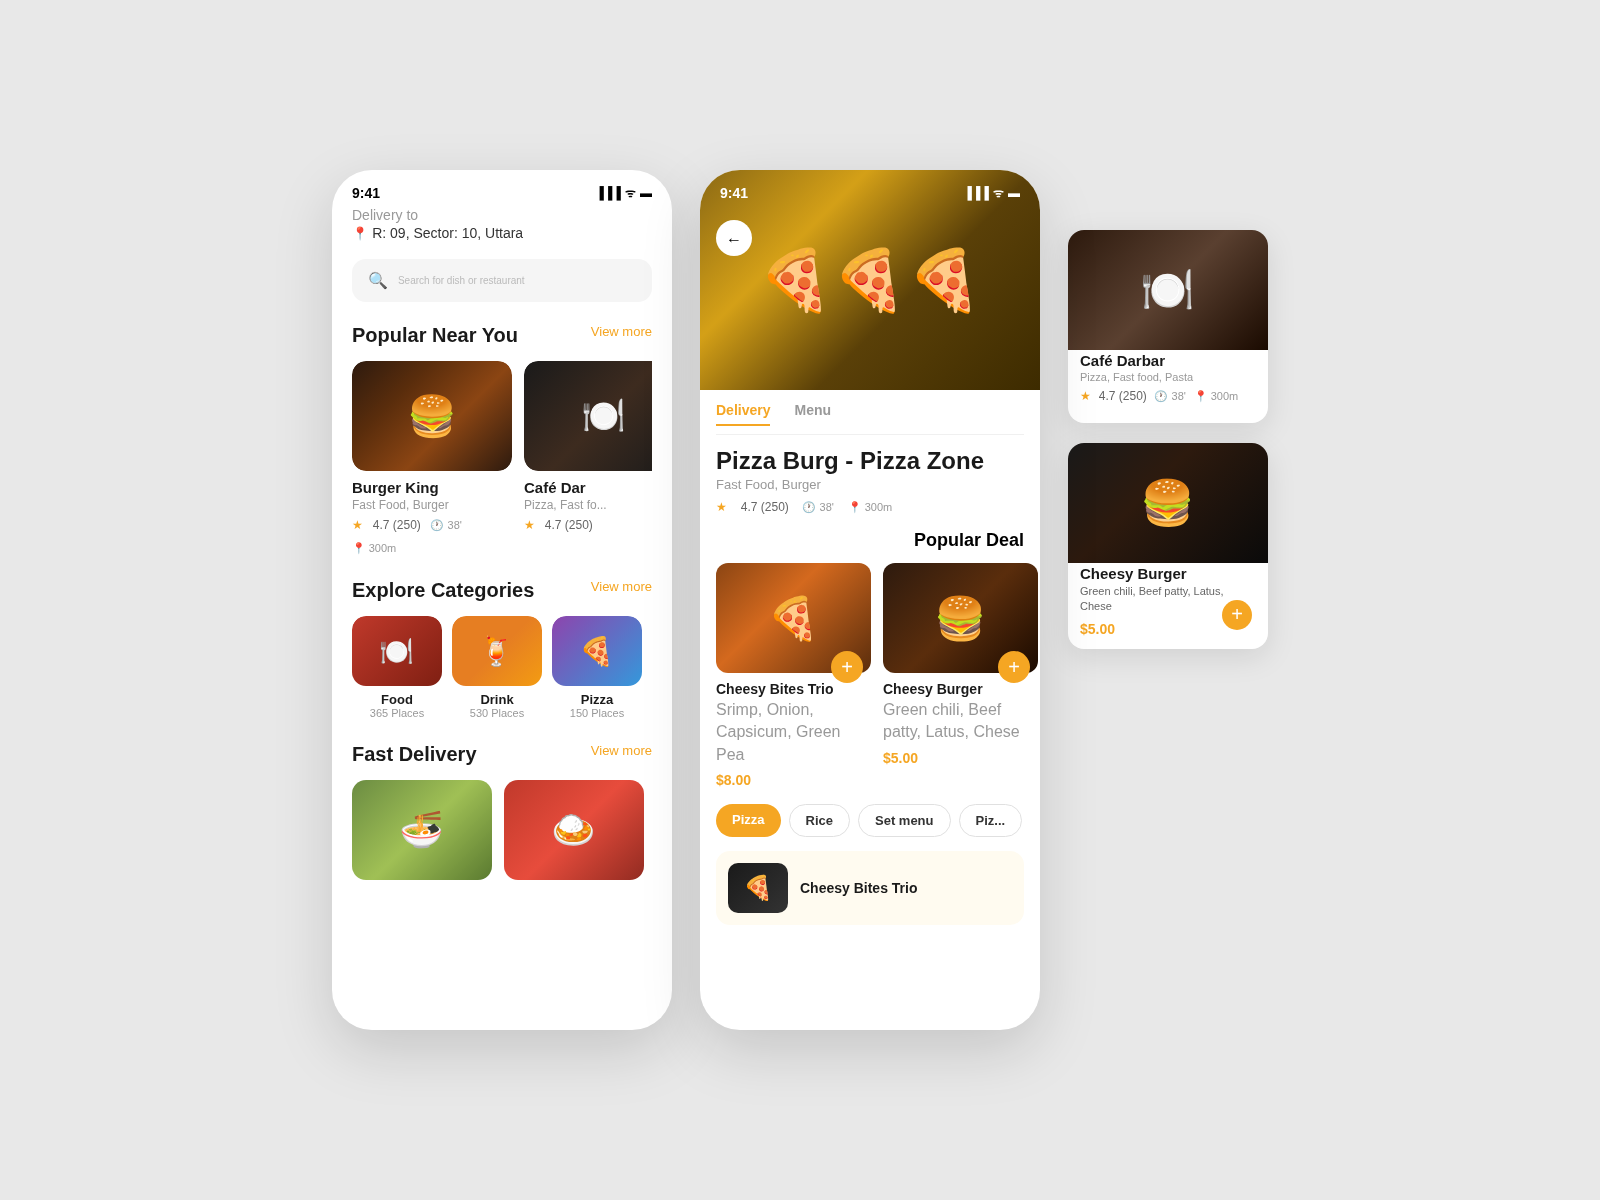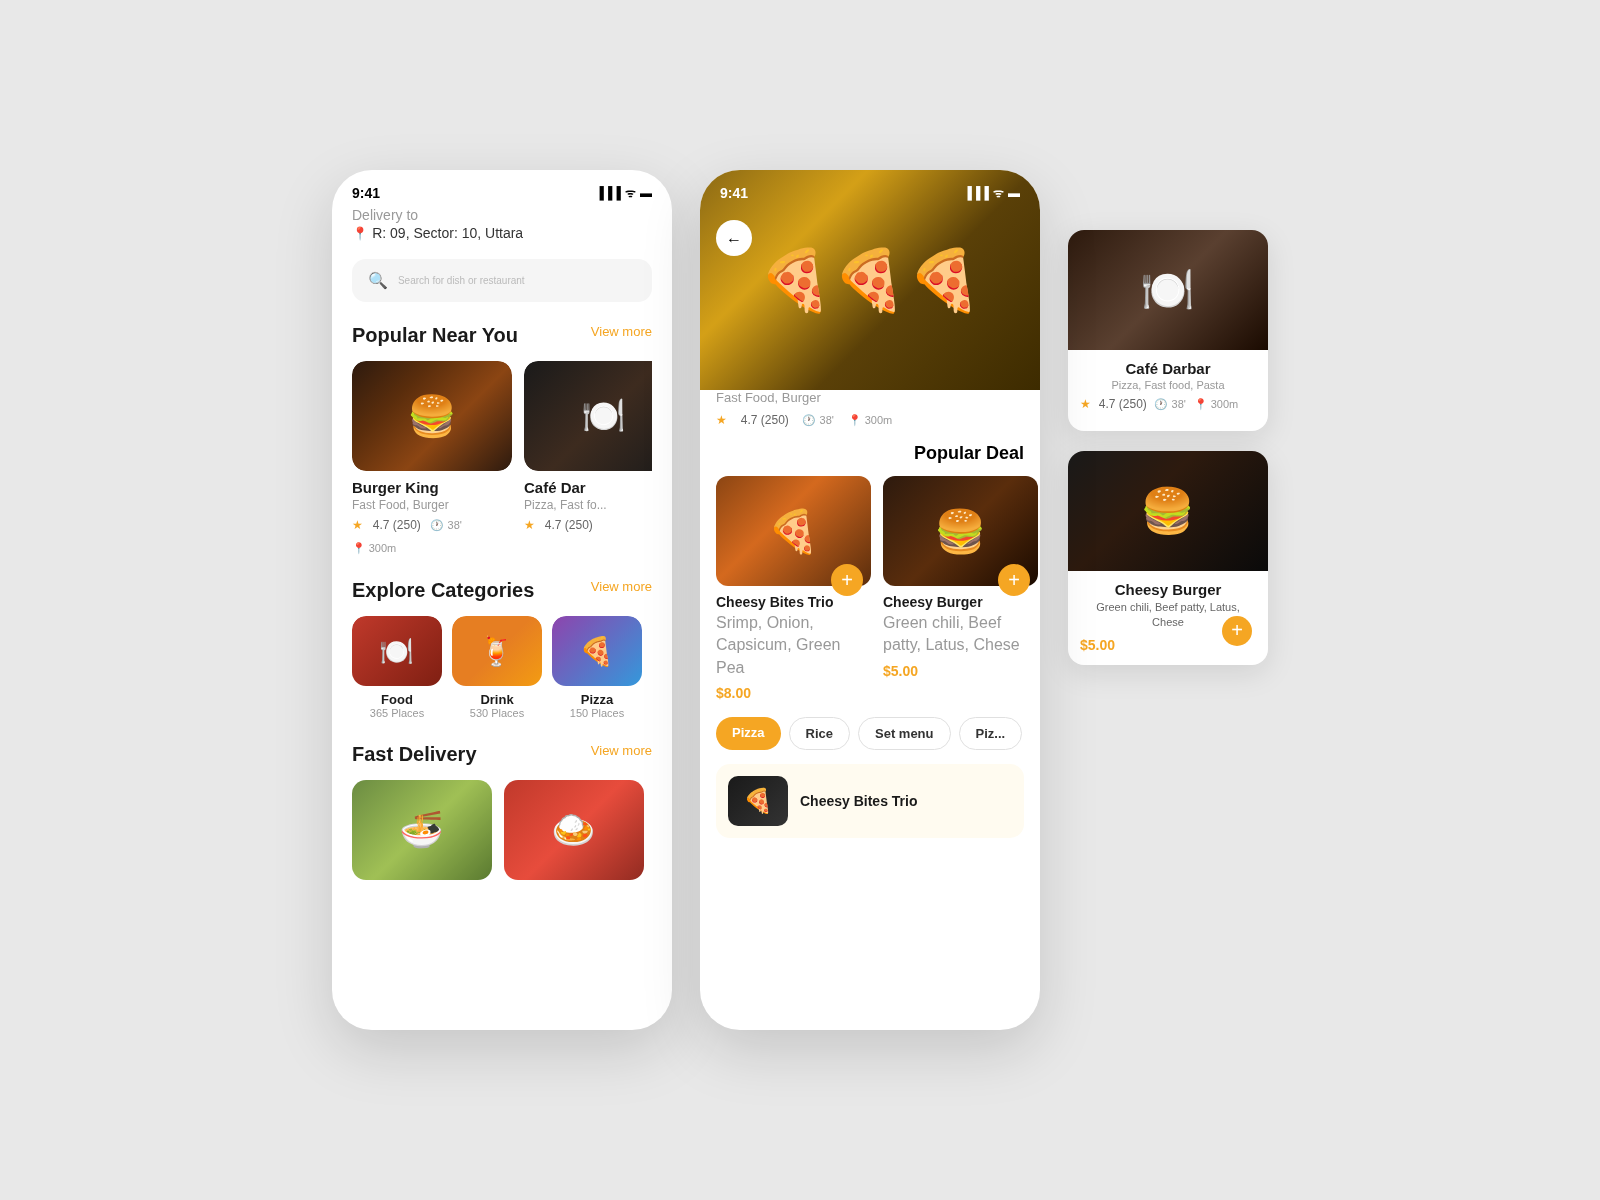--- a/index.html
+++ b/index.html
@@ -323,21 +323,21 @@
     .side-card-img {
       width: 200px;
       height: 120px;
       display: flex;
       align-items: center;
       justify-content: center;
       font-size: 44px;
     }
     .img-cafe-side { background: linear-gradient(135deg, #2d1a0e 0%, #5a4030 50%, #1a0a00 100%); }
     .img-burger-side { background: linear-gradient(135deg, #1a1a1a 0%, #2d1a0e 40%, #0a0a0a 100%); }
-    .side-card-body { padding: 10px 12px 12px; text-align: center; }
+    .side-card-body { padding: 2px 12px 12px; }
     .side-card-name { font-size: 15px; font-weight: 700; color: #1a1a1a; margin-bottom: 2px; }
     .side-card-sub { font-size: 11px; color: #999; margin-bottom: 6px; }
     .side-card-meta { display: flex; gap: 8px; align-items: center; margin-bottom: 8px; }
     .side-card-price { font-size: 14px; font-weight: 700; color: #f5a623; }
     .side-add-btn {
       float: right;
       width: 30px;
       height: 30px;
       background: #f5a623;
       border-radius: 50%;
@@ -461,21 +461,26 @@
           <span>▐▐▐</span>
           <span>ᯤ</span>
           <span>▬</span>
         </div>
       </div>
       <div class="back-btn">←</div>
     </div>
 
     <div class="screen2-content">
 
-
+      <div class="restaurant-tabs">
+        <div class="tab-item active">Delivery</div>
+        <div class="tab-item">Menu</div>
+      </div>
+
+      <div class="restaurant-name">Pizza Burg - Pizza Zone</div>
       <div class="restaurant-type">Fast Food, Burger</div>
       <div class="restaurant-meta">
         <span class="star">★</span>
         <span class="rating">4.7 (250)</span>
         <span class="time-meta">🕐 38'</span>
         <span class="dist-meta">📍 300m</span>
       </div>
 
       <div class="popular-deal-title">Popular Deal</div>
       <div class="deal-cards">

